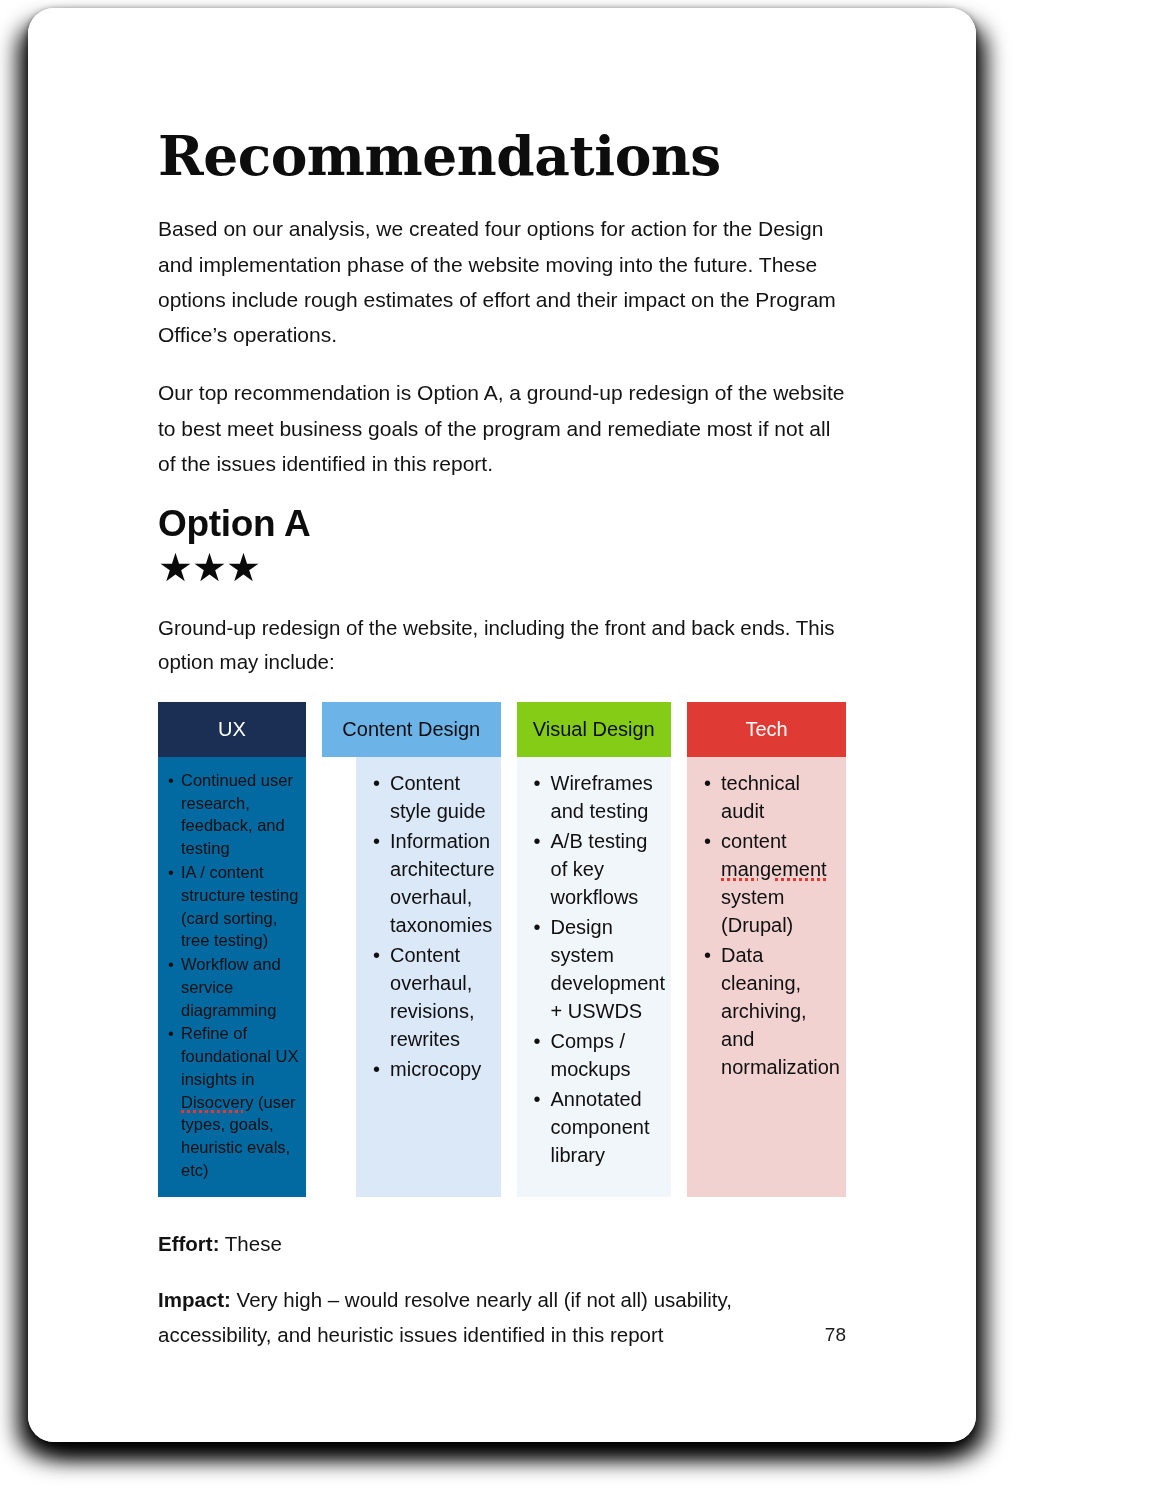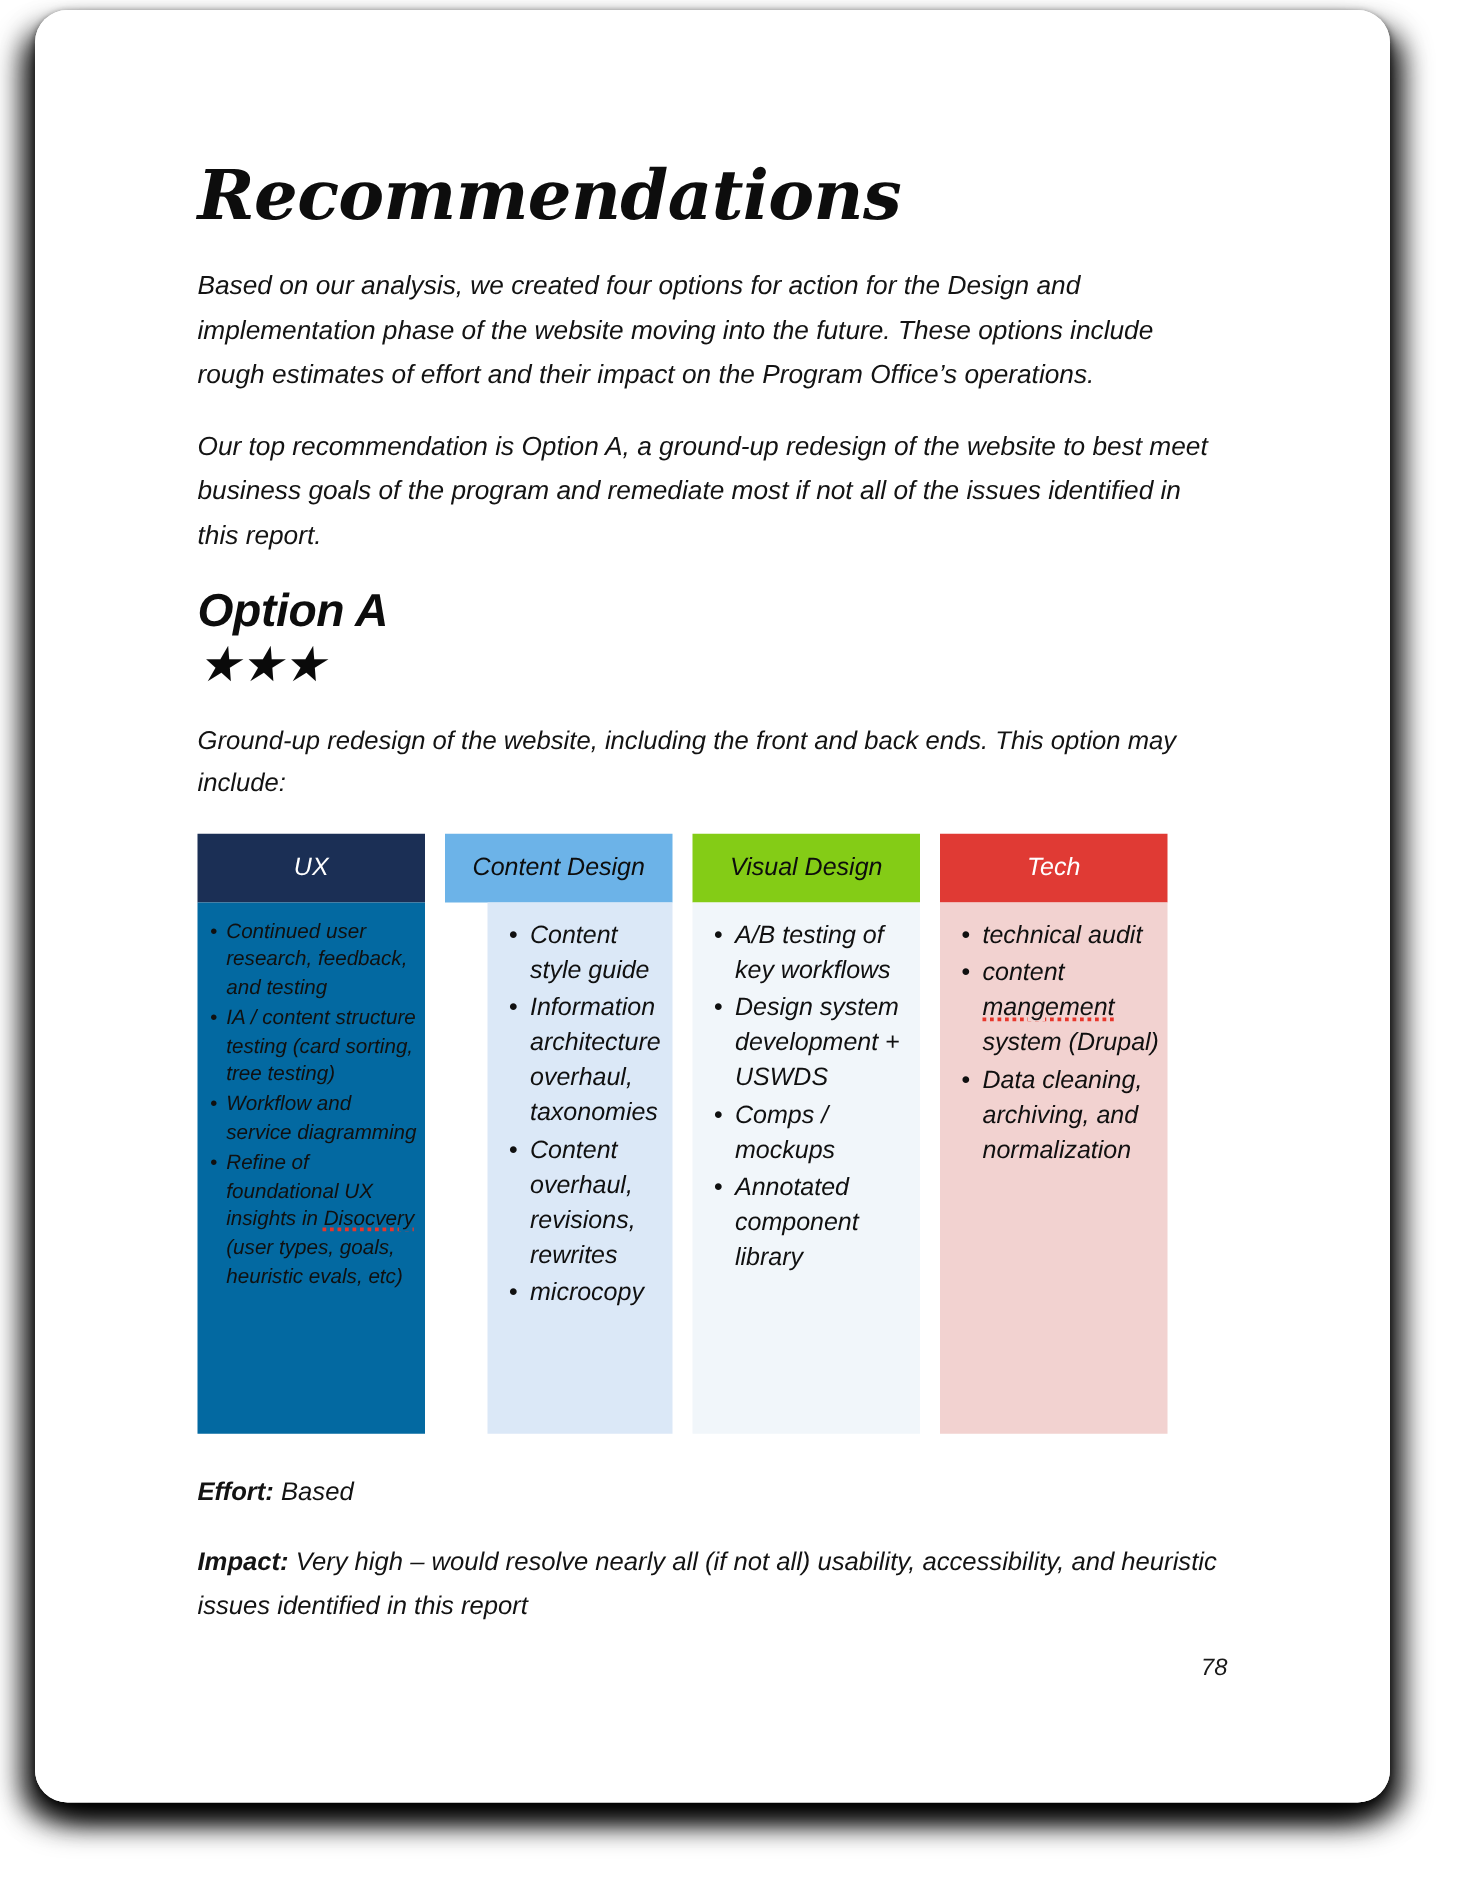--- a/index.html
+++ b/index.html
@@ -16,30 +16,29 @@
     width: 1170px;
     height: 1503px;
     overflow: hidden;
   }
 
   
   .page-sheet {
     position: absolute;
     left: 28px;
     top: 8px;
-    width: 1084px;
+    width: 948px;
     height: 1434px;
     background: #ffffff;
     border-radius: 26px;
     box-shadow:
       0 16px 26px -2px rgba(0,0,0,0.92),
       14px 14px 22px -4px rgba(0,0,0,0.80),
       -14px 14px 22px -4px rgba(0,0,0,0.80),
       0 2px 6px rgba(0,0,0,0.55);
-    font-style: italic;
   }
 
   .page-inner {
     position: absolute;
     left: 0;
     top: 0;
     width: 100%;
     height: 100%;
     padding: 118px 130px 0 130px;
     background: #ffffff;
@@ -227,20 +226,21 @@
                 <li>Content overhaul, revisions, rewrites</li>
                 <li>microcopy</li>
               </ul>
           </div>
         </div>
 
         <div class="col col-visual">
           <div class="col-head" style="background: #84cc16; color: rgb(13, 13, 13);">Visual Design</div>
           <div class="col-body" style="background: rgb(241, 246, 250);">
             <ul>
+                <li>Wireframes and testing</li>
                 <li>A/B testing of key workflows</li>
                 <li>Design system development + USWDS</li>
                 <li>Comps / mockups</li>
                 <li>Annotated component library</li>
               </ul>
           </div>
         </div>
 
         <div class="col col-tech">
           <div class="col-head" style="background: rgb(224, 58, 52); color: rgb(255, 255, 255);">Tech</div>
@@ -249,21 +249,21 @@
                 <li>technical audit</li>
                 <li>content <span class="misspelled">mangement</span> system (Drupal)</li>
                 <li>Data cleaning, archiving, and normalization</li>
               </ul>
           </div>
         </div>
 
       </div>
 
       <p class="meta-line first">
-        <b>Effort:</b><span> Based</span>
+        <b>Effort:</b><span> These</span>
       </p>
 
       <p class="meta-line second">
         <b>Impact:</b><span> Very high – would resolve nearly all (if not all) usability, accessibility, and heuristic issues identified in this report</span>
       </p>
 
       <div class="page-number">78</div>
 
     </div>
   </div>

